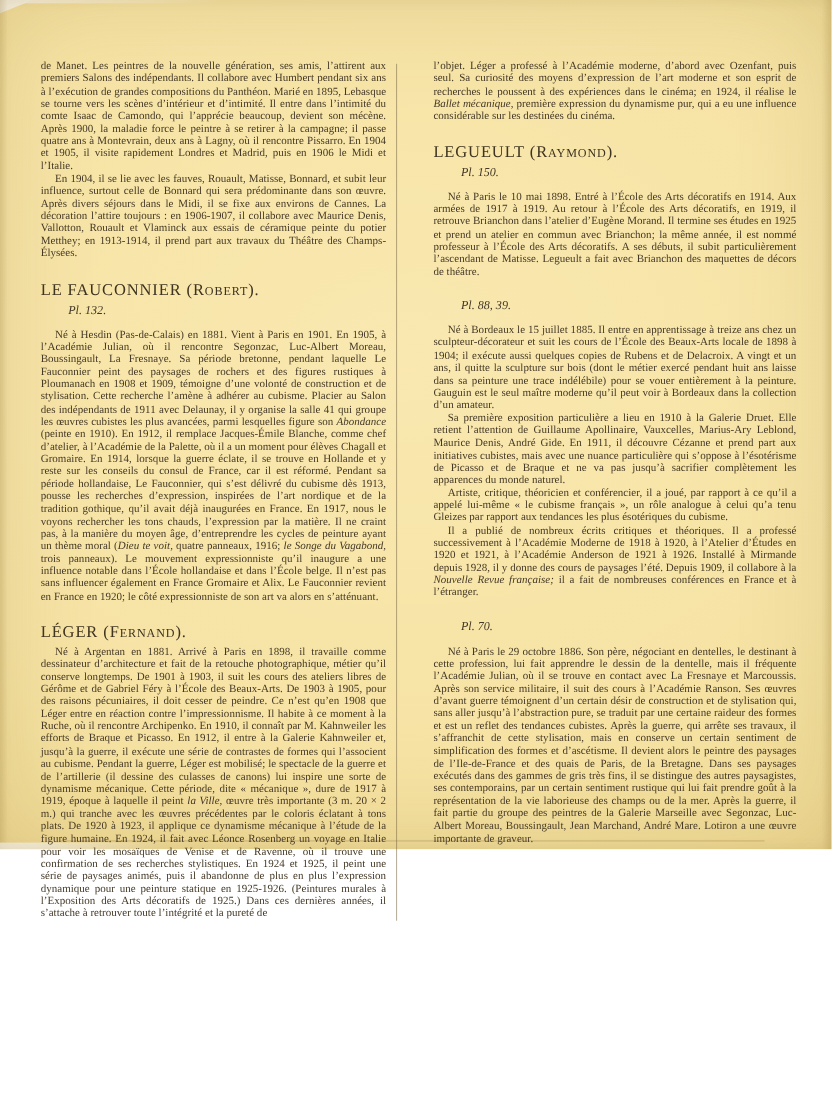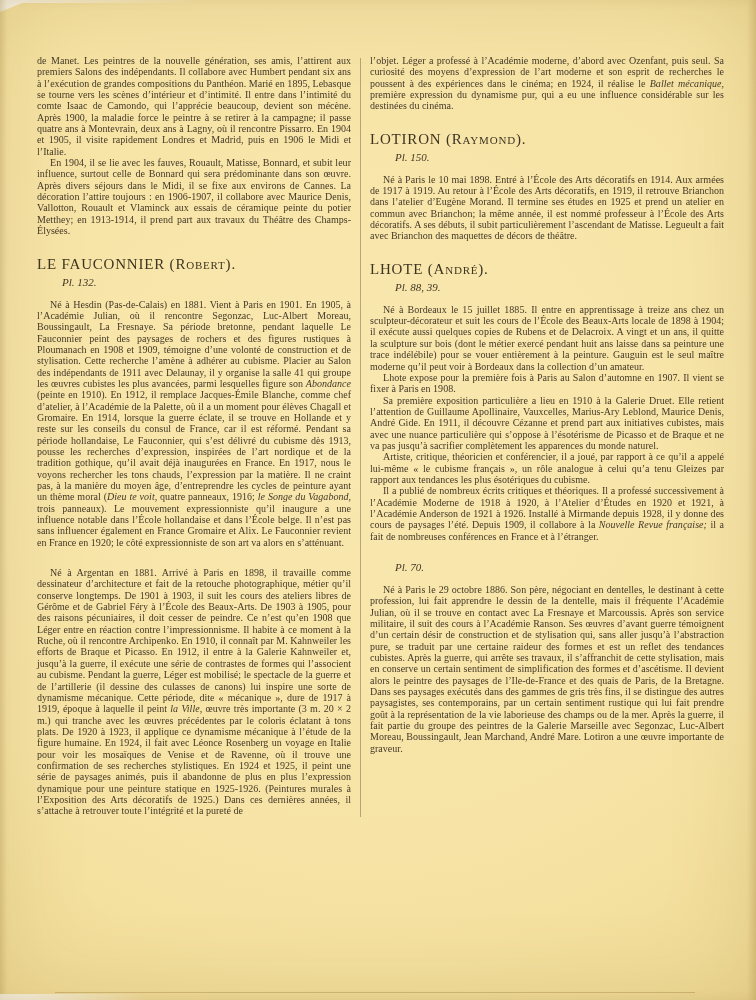--- a/index.html
+++ b/index.html
@@ -2,35 +2,35 @@
 <html><head>
 <meta charset="utf-8">
 <style>
   html,body { margin:0; padding:0; }
   body {
     width:756px; height:1000px;
     font-family:"Liberation Serif", serif;
     overflow:hidden;
   }
   .page {
-    position:relative; width:756px; height:1000px;
+    position:relative; width:756px; height:772px;
     background:
       radial-gradient(115% 85% at 48% 42%, #f9e8b0 0%, #f6e3a4 55%, #efd993 85%, #e7cd82 100%);
   }
   .page::after {
     content:""; position:absolute; inset:0; pointer-events:none;
     box-shadow: inset 0 0 90px rgba(130,100,30,.16), inset 0 0 12px rgba(120,90,25,.10);
   }
   .content {
     position:absolute; left:37px; right:32px; top:55px;
     display:flex; align-items:stretch;
   }
   .col { color:#443927; }
   .col-left  { width:314px; flex:none; }
-  .col-right { flex:1; }
+  .col-right { flex:1;margin-left:24px; }
   .divider { width:1px; background:#80714c; opacity:.55; margin:3px 9px 0 9px; }
 
   p.body-par {
     margin:0; font-size:10px; line-height:11.35px;
     text-align:justify; text-indent:13px; letter-spacing:.02px;
   }
   p.noindent { text-indent:0; }
 
   .entry { margin-top:19px; }
   .entry-heading {
@@ -74,36 +74,35 @@
   <div class="content">
     <div class="col col-left" id="col-left">
         <p class="body-par noindent">de Manet. Les peintres de la nouvelle génération, ses amis, l’attirent aux premiers Salons des indépendants. Il collabore avec Humbert pendant six ans à l’exécution de grandes compositions du Panthéon. Marié en 1895, Lebasque se tourne vers les scènes d’intérieur et d’intimité. Il entre dans l’intimité du comte Isaac de Camondo, qui l’apprécie beaucoup, devient son mécène. Après 1900, la maladie force le peintre à se retirer à la campagne; il passe quatre ans à Montevrain, deux ans à Lagny, où il rencontre Pissarro. En 1904 et 1905, il visite rapidement Londres et Madrid, puis en 1906 le Midi et l’Italie.</p>
         <p class="body-par">En 1904, il se lie avec les fauves, Rouault, Matisse, Bonnard, et subit leur influence, surtout celle de Bonnard qui sera prédominante dans son œuvre. Après divers séjours dans le Midi, il se fixe aux environs de Cannes. La décoration l’attire toujours : en 1906-1907, il collabore avec Maurice Denis, Vallotton, Rouault et Vlaminck aux essais de céramique peinte du potier Metthey; en 1913-1914, il prend part aux travaux du Théâtre des Champs-Élysées.</p>
         <div class="entry">
           <div class="entry-heading"><span class="surname">LE FAUCONNIER</span> (<span class="forename">Robert</span>).</div>
           <div class="plate">Pl. 132.</div>
           <p class="body-par">Né à Hesdin (Pas-de-Calais) en 1881. Vient à Paris en 1901. En 1905, à l’Académie Julian, où il rencontre Segonzac, Luc-Albert Moreau, Boussingault, La Fresnaye. Sa période bretonne, pendant laquelle Le Fauconnier peint des paysages de rochers et des figures rustiques à Ploumanach en 1908 et 1909, témoigne d’une volonté de construction et de stylisation. Cette recherche l’amène à adhérer au cubisme. Placier au Salon des indépendants de 1911 avec Delaunay, il y organise la salle 41 qui groupe les œuvres cubistes les plus avancées, parmi lesquelles figure son <i>Abondance</i> (peinte en 1910). En 1912, il remplace Jacques-Émile Blanche, comme chef d’atelier, à l’Académie de la Palette, où il a un moment pour élèves Chagall et Gromaire. En 1914, lorsque la guerre éclate, il se trouve en Hollande et y reste sur les conseils du consul de France, car il est réformé. Pendant sa période hollandaise, Le Fauconnier, qui s’est délivré du cubisme dès 1913, pousse les recherches d’expression, inspirées de l’art nordique et de la tradition gothique, qu’il avait déjà inaugurées en France. En 1917, nous le voyons rechercher les tons chauds, l’expression par la matière. Il ne craint pas, à la manière du moyen âge, d’entreprendre les cycles de peinture ayant un thème moral (<i>Dieu te voit</i>, quatre panneaux, 1916; <i>le Songe du Vagabond</i>, trois panneaux). Le mouvement expressionniste qu’il inaugure a une influence notable dans l’École hollandaise et dans l’École belge. Il n’est pas sans influencer également en France Gromaire et Alix. Le Fauconnier revient en France en 1920; le côté expressionniste de son art va alors en s’atténuant.</p>
         </div>
         <div class="entry">
+          <div class="entry-heading"><span class="surname">LÉGER</span> (<span class="forename">Fernand</span>).</div>
           <p class="body-par">Né à Argentan en 1881. Arrivé à Paris en 1898, il travaille comme dessinateur d’architecture et fait de la retouche photographique, métier qu’il conserve longtemps. De 1901 à 1903, il suit les cours des ateliers libres de Gérôme et de Gabriel Féry à l’École des Beaux-Arts. De 1903 à 1905, pour des raisons pécuniaires, il doit cesser de peindre. Ce n’est qu’en 1908 que Léger entre en réaction contre l’impressionnisme. Il habite à ce moment à la Ruche, où il rencontre Archipenko. En 1910, il connaît par M. Kahnweiler les efforts de Braque et Picasso. En 1912, il entre à la Galerie Kahnweiler et, jusqu’à la guerre, il exécute une série de contrastes de formes qui l’associent au cubisme. Pendant la guerre, Léger est mobilisé; le spectacle de la guerre et de l’artillerie (il dessine des culasses de canons) lui inspire une sorte de dynamisme mécanique. Cette période, dite « mécanique », dure de 1917 à 1919, époque à laquelle il peint <i>la Ville</i>, œuvre très importante (3 m. 20 × 2 m.) qui tranche avec les œuvres précédentes par le coloris éclatant à tons plats. De 1920 à 1923, il applique ce dynamisme mécanique à l’étude de la figure humaine. En 1924, il fait avec Léonce Rosenberg un voyage en Italie pour voir les mosaïques de Venise et de Ravenne, où il trouve une confirmation de ses recherches stylistiques. En 1924 et 1925, il peint une série de paysages animés, puis il abandonne de plus en plus l’expression dynamique pour une peinture statique en 1925-1926. (Peintures murales à l’Exposition des Arts décoratifs de 1925.) Dans ces dernières années, il s’attache à retrouver toute l’intégrité et la pureté de</p>
         </div>
       </div>
     <div class="divider"></div>
     <div class="col col-right" id="col-right">
         <p class="body-par noindent">l’objet. Léger a professé à l’Académie moderne, d’abord avec Ozenfant, puis seul. Sa curiosité des moyens d’expression de l’art moderne et son esprit de recherches le poussent à des expériences dans le cinéma; en 1924, il réalise le <i>Ballet mécanique</i>, première expression du dynamisme pur, qui a eu une influence considérable sur les destinées du cinéma.</p>
         <div class="entry">
-          <div class="entry-heading"><span class="surname">LOTIRON</span> (<span class="forename">Raymond</span>).</div>
+          <div class="entry-heading"><span class="surname">LEGUEULT</span> (<span class="forename">Raymond</span>).</div>
           <div class="plate">Pl. 150.</div>
           <p class="body-par">Né à Paris le 10 mai 1898. Entré à l’École des Arts décoratifs en 1914. Aux armées de 1917 à 1919. Au retour à l’École des Arts décoratifs, en 1919, il retrouve Brianchon dans l’atelier d’Eugène Morand. Il termine ses études en 1925 et prend un atelier en commun avec Brianchon; la même année, il est nommé professeur à l’École des Arts décoratifs. A ses débuts, il subit particulièrement l’ascendant de Matisse. Legueult a fait avec Brianchon des maquettes de décors de théâtre.</p>
         </div>
         <div class="entry">
-          <div class="entry-heading"><span class="surname">LHOTE</span> (<span class="forename">André</span>).</div>
           <div class="plate">Pl. 88, 39.</div>
           <p class="body-par">Né à Bordeaux le 15 juillet 1885. Il entre en apprentissage à treize ans chez un sculpteur-décorateur et suit les cours de l’École des Beaux-Arts locale de 1898 à 1904; il exécute aussi quelques copies de Rubens et de Delacroix. A vingt et un ans, il quitte la sculpture sur bois (dont le métier exercé pendant huit ans laisse dans sa peinture une trace indélébile) pour se vouer entièrement à la peinture. Gauguin est le seul maître moderne qu’il peut voir à Bordeaux dans la collection d’un amateur.</p>
-          <p class="body-par">Lhote expose pour la première fois à Paris au Salon d’automne en 1907. Il vient se fixer à Paris en 1908.</p>
           <p class="body-par">Sa première exposition particulière a lieu en 1910 à la Galerie Druet. Elle retient l’attention de Guillaume Apollinaire, Vauxcelles, Marius-Ary Leblond, Maurice Denis, André Gide. En 1911, il découvre Cézanne et prend part aux initiatives cubistes, mais avec une nuance particulière qui s’oppose à l’ésotérisme de Picasso et de Braque et ne va pas jusqu’à sacrifier complètement les apparences du monde naturel.</p>
           <p class="body-par">Artiste, critique, théoricien et conférencier, il a joué, par rapport à ce qu’il a appelé lui-même « le cubisme français », un rôle analogue à celui qu’a tenu Gleizes par rapport aux tendances les plus ésotériques du cubisme.</p>
           <p class="body-par">Il a publié de nombreux écrits critiques et théoriques. Il a professé successivement à l’Académie Moderne de 1918 à 1920, à l’Atelier d’Études en 1920 et 1921, à l’Académie Anderson de 1921 à 1926. Installé à Mirmande depuis 1928, il y donne des cours de paysages l’été. Depuis 1909, il collabore à la <i>Nouvelle Revue française;</i> il a fait de nombreuses conférences en France et à l’étranger.</p>
         </div>
         <div class="entry">
           <div class="plate">Pl. 70.</div>
           <p class="body-par">Né à Paris le 29 octobre 1886. Son père, négociant en dentelles, le destinant à cette profession, lui fait apprendre le dessin de la dentelle, mais il fréquente l’Académie Julian, où il se trouve en contact avec La Fresnaye et Marcoussis. Après son service militaire, il suit des cours à l’Académie Ranson. Ses œuvres d’avant guerre témoignent d’un certain désir de construction et de stylisation qui, sans aller jusqu’à l’abstraction pure, se traduit par une certaine raideur des formes et est un reflet des tendances cubistes. Après la guerre, qui arrête ses travaux, il s’affranchit de cette stylisation, mais en conserve un certain sentiment de simplification des formes et d’ascétisme. Il devient alors le peintre des paysages de l’Ile-de-France et des quais de Paris, de la Bretagne. Dans ses paysages exécutés dans des gammes de gris très fins, il se distingue des autres paysagistes, ses contemporains, par un certain sentiment rustique qui lui fait prendre goût à la représentation de la vie laborieuse des champs ou de la mer. Après la guerre, il fait partie du groupe des peintres de la Galerie Marseille avec Segonzac, Luc-Albert Moreau, Boussingault, Jean Marchand, André Mare. Lotiron a une œuvre importante de graveur.</p>
         </div>
       </div>
   </div>

